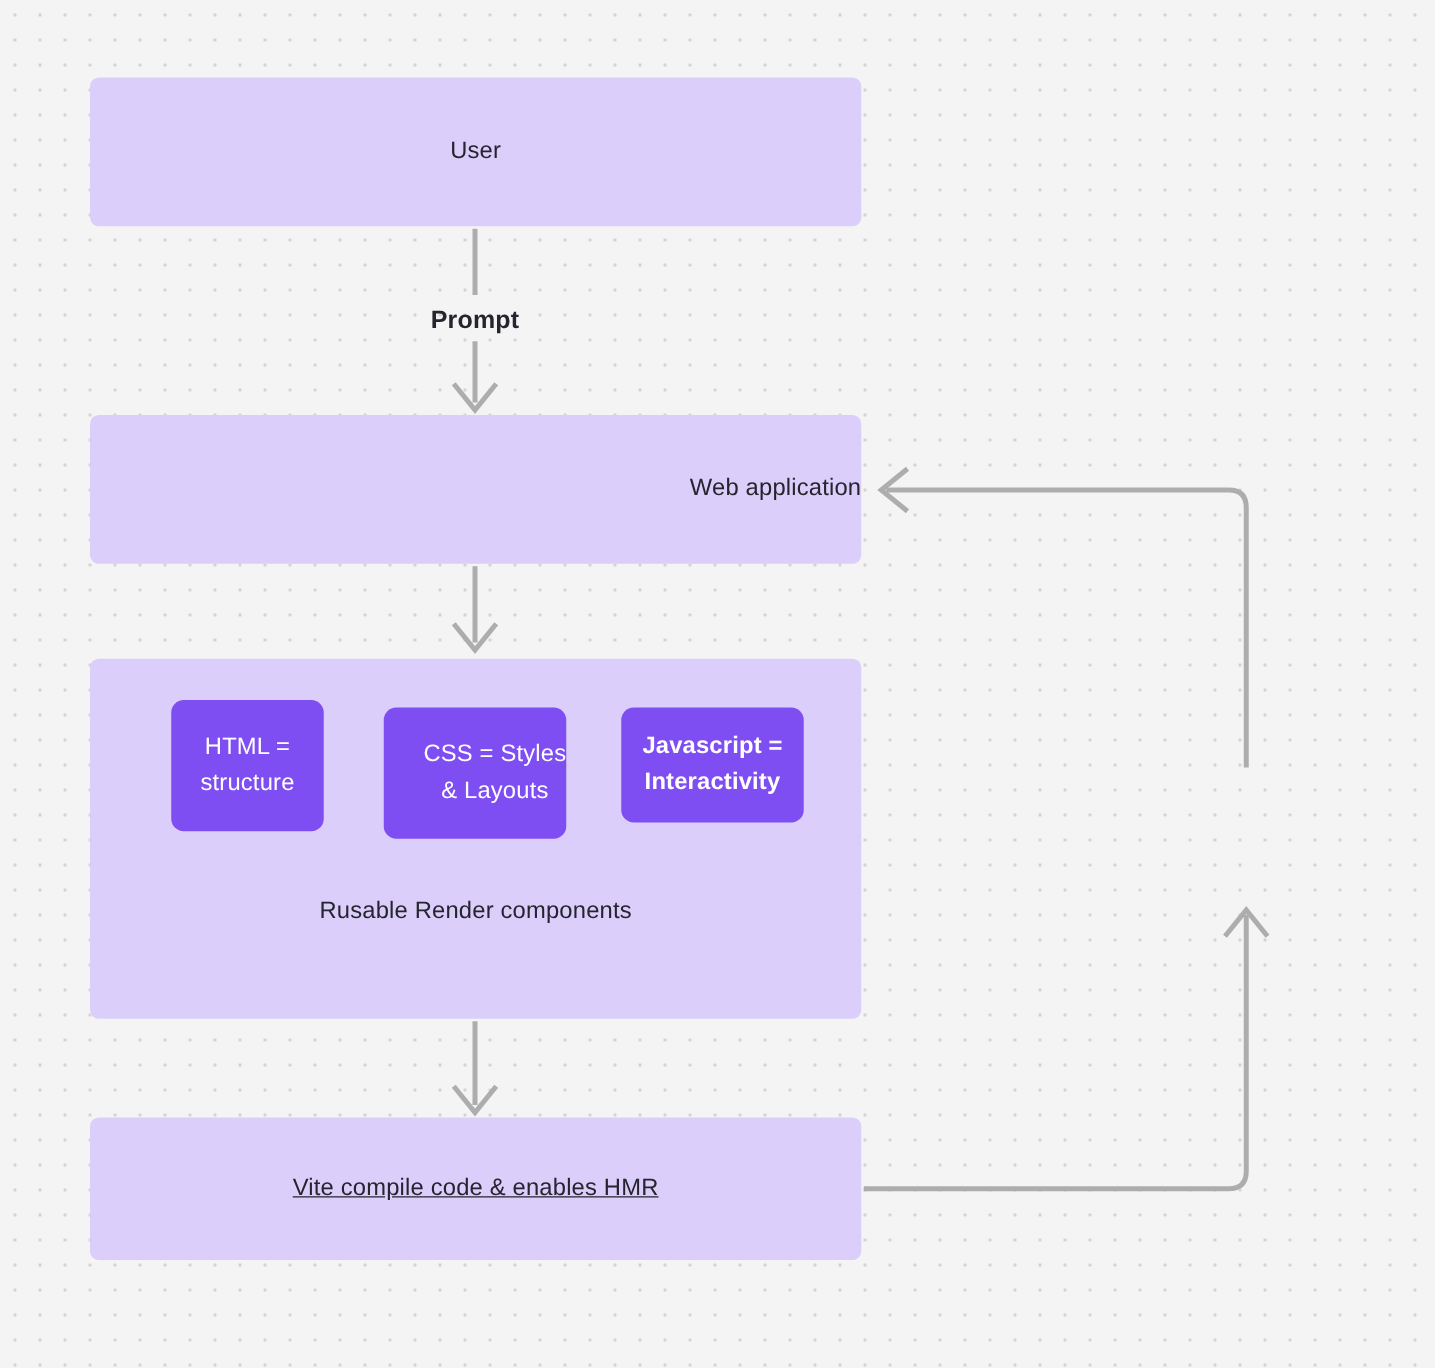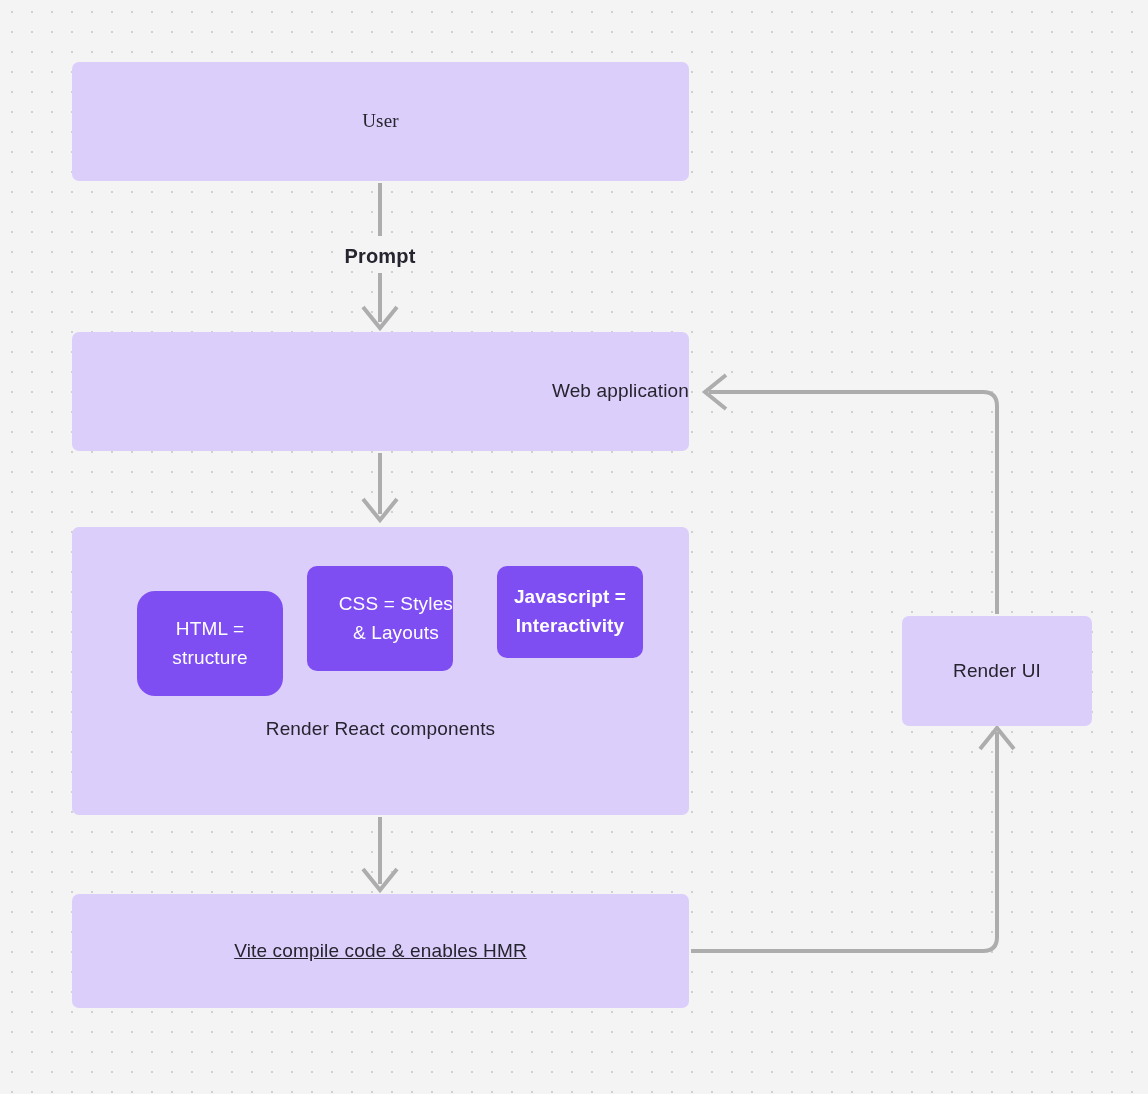--- a/index.html
+++ b/index.html
@@ -76,26 +76,26 @@
     stroke-linejoin: round;
   }
   svg.edges polyline.head {
     fill: none;
     stroke: #adadad;
     stroke-width: 4;
     stroke-linecap: butt;
     stroke-linejoin: miter;
   }
   
-  #n-user        { left: 72px;  top: 62px;   width: 617px; height: 119px; font-family: Liberation Serif, serif; }
+  #n-user        { left: 72px;  top: 62px;   width: 617px; height: 119px; }
   #n-web         { left: 72px;  top: 332px;  width: 617px; height: 119px; justify-content: flex-end; }
   #n-group       { left: 72px;  top: 527px;  width: 617px; height: 288px; }
   #n-vite        { left: 72px;  top: 894px;  width: 617px; height: 114px; text-decoration: underline; }
   #n-render      { left: 902px; top: 616px;  width: 190px; height: 110px; }
-  #n-html        { left: 137px; top: 591px;  width: 146px; height: 105px; border-radius: 18px; }
+  #n-html        { left: 137px; top: 560px;  width: 122px; height: 105px; }
   #n-css         { left: 307px; top: 566px;  width: 146px; height: 105px; justify-content: flex-end; }
   #n-js          { left: 497px; top: 566px;  width: 146px; height: 92px; font-weight: bold; }
   #lbl-group     { left: 72px;  top: 718px;  width: 617px; }
   #lbl-prompt    { left: 300px; top: 245px;  width: 160px; }
 </style>
 </head>
 <body>
 
 <div id="canvas">
 
@@ -156,23 +156,20 @@
     </span>
   </div>
 
   <div id="n-js" class="node node-strong">
     <span>
       <span>Javascript =</span><br>
       <span>Interactivity</span>
     </span>
   </div>
 
-  <div id="lbl-group" class="group-label">Render React components</div>
+  <div id="lbl-group" class="group-label">Rusable Render components</div>
 
   <div id="n-vite" class="node node-light">
     <span>Vite compile code &amp; enables HMR</span>
   </div>
 
-  <div id="n-render" class="node node-light">
-    <span>Render UI</span>
-  </div>
 
 </div>
 
 </body></html>

